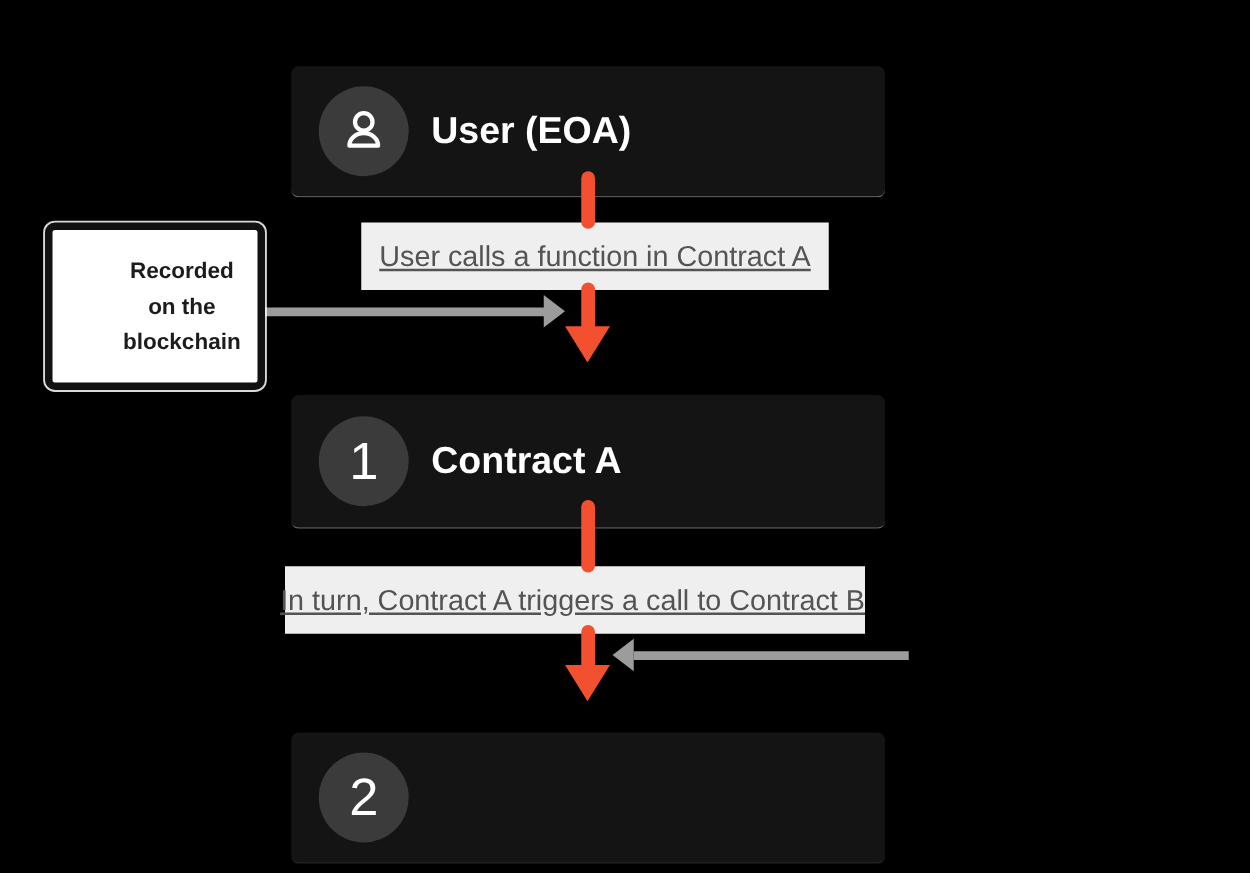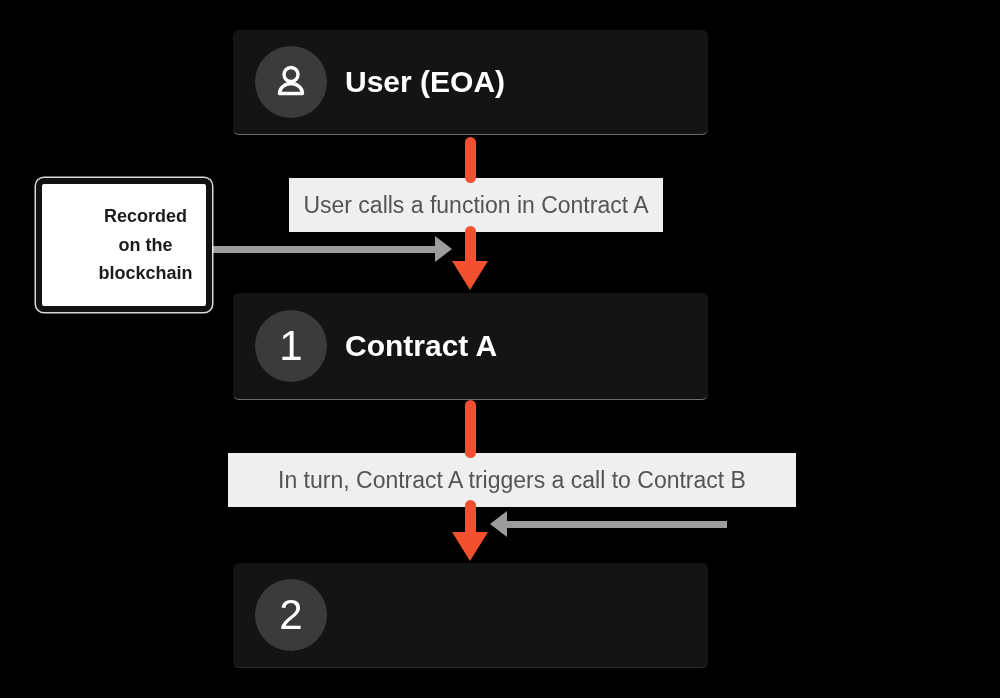--- a/index.html
+++ b/index.html
@@ -15,35 +15,35 @@
     --callout-border:#111111;
     --callout-text:#1c1c1c;
   }
   *{margin:0;padding:0;box-sizing:border-box;}
   html,body{background:var(--background);}
   body{font-family:"Liberation Sans","DejaVu Sans",sans-serif;}
   .canvas{position:relative;width:1000px;height:698px;background:var(--background);overflow:hidden;}
 
   
   .node{position:absolute;left:233px;width:475px;background:var(--node-bg);
-        border-radius:6px;display:flex;align-items:center;padding-left:22px;z-index:1;}
+        border-radius:6px;display:flex;align-items:center;padding-left:22px;z-index:1;margin-top:23px;}
   #node-user{top:30px;height:105px;border-bottom:1px solid #6e6e6e;}
   #node-a{top:293px;height:107px;border-bottom:1px solid #6e6e6e;}
   #node-b{top:563px;height:105px;border-bottom:1px solid #2a2a2a;}
   .badge-circle{width:72px;height:72px;border-radius:50%;background:var(--node-circle);
         display:flex;align-items:center;justify-content:center;flex:0 0 auto;}
   .badge-num{font-size:42px;font-weight:400;color:var(--node-text);line-height:1;}
   .node-label{margin-left:18px;font-size:30px;font-weight:700;color:var(--node-text);}
 
   
   .strip{position:absolute;background:var(--strip-bg);display:flex;align-items:center;
         justify-content:center;z-index:2;}
-  .strip span{font-size:23px;font-weight:400;color:var(--strip-text);white-space:nowrap;}
+  .strip span{font-size:23px;font-weight:400;color:var(--strip-text);white-space:nowrap;text-decoration:underline;}
   #strip1{left:289px;top:178px;width:374px;height:54px;}
-  #strip2{left:228px;top:453px;width:568px;height:54px;}
+  #strip2{left:228px;top:453px;width:464px;height:54px;justify-content:flex-end;}
 
   
   .oseg{position:absolute;left:465px;width:11px;background:var(--accent);
         border-radius:11px;z-index:3;}
   #e1s1{top:137px;height:46px;}
   #e1s2{top:226px;height:42px;}
   #e2s1{top:400px;height:58px;}
   #e2s2{top:500px;height:38px;}
   .ohead{position:absolute;left:452px;width:0;height:0;z-index:3;
         border-left:18px solid transparent;border-right:18px solid transparent;

